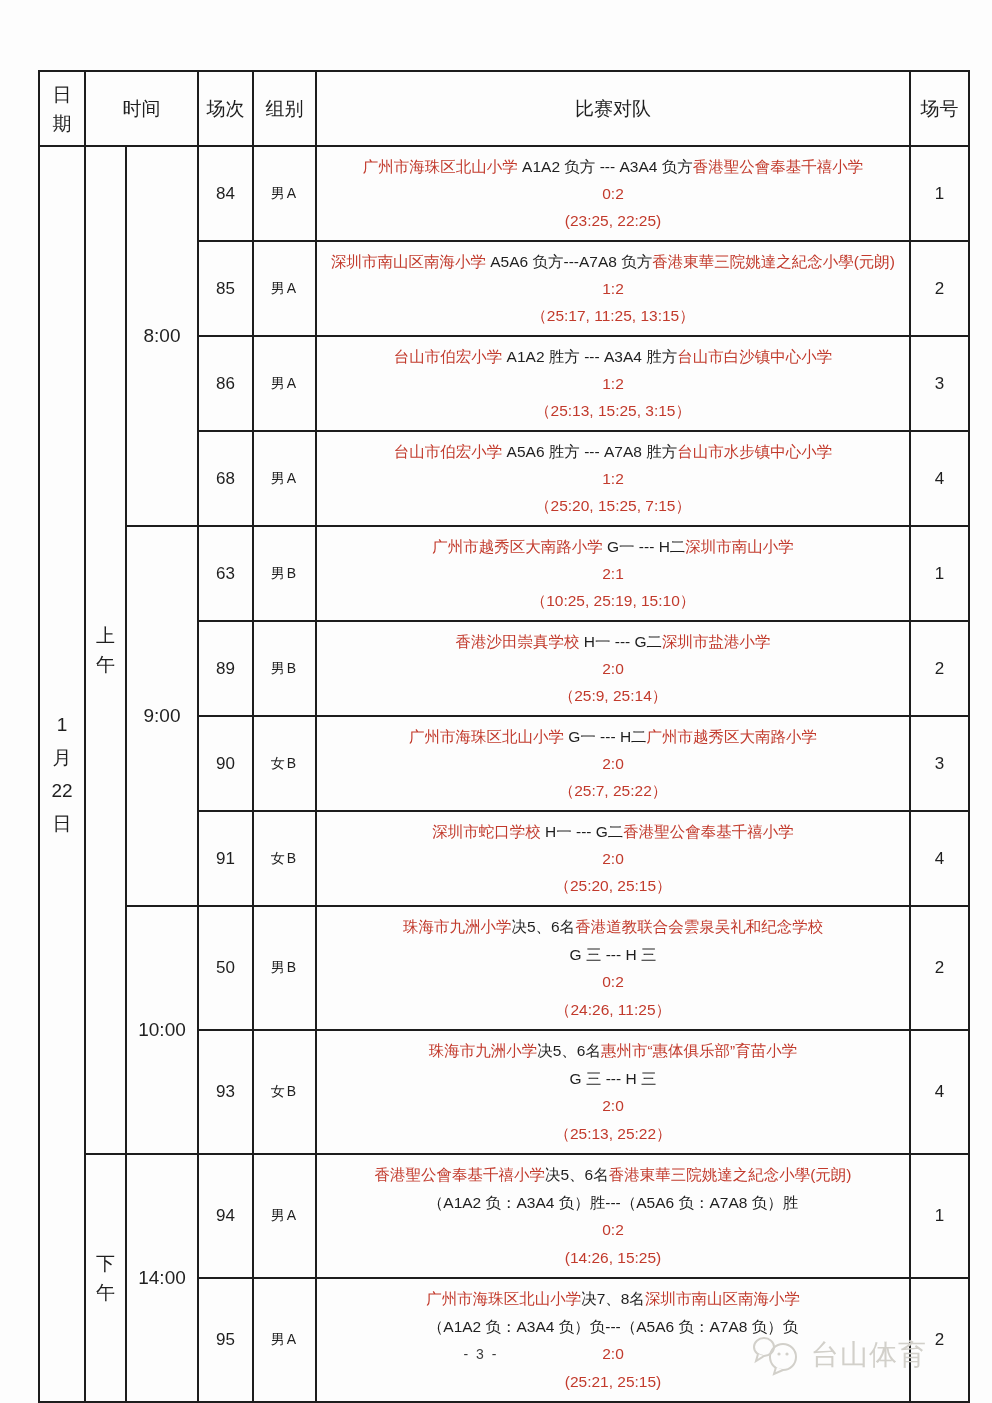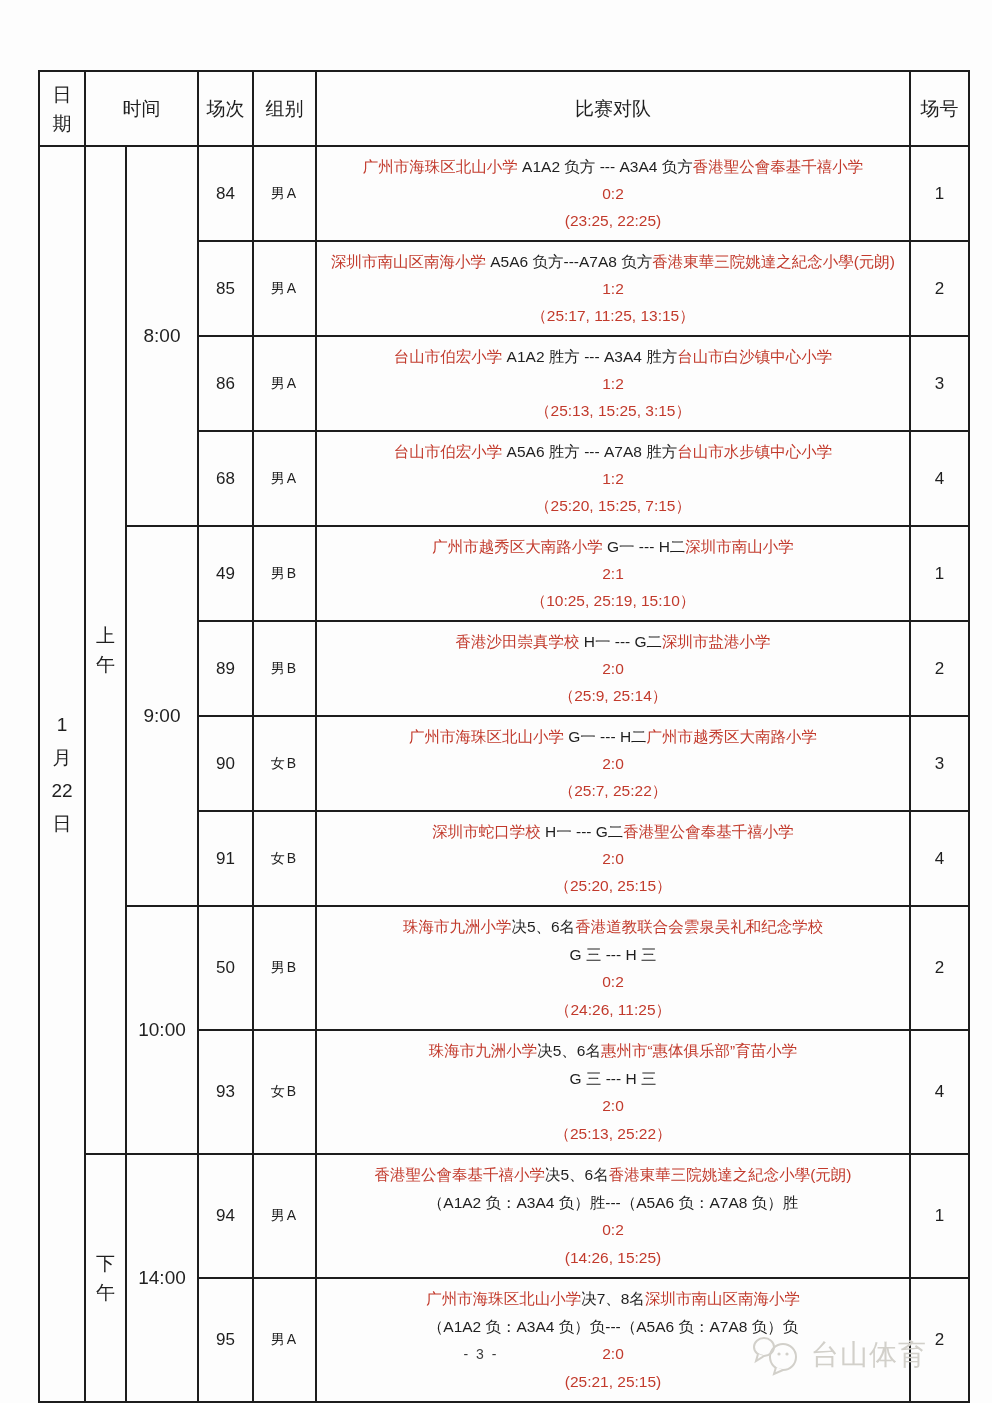--- a/index.html
+++ b/index.html
@@ -148,21 +148,21 @@
       <td class="teams-cell">
         <div class="l1"><span class="red">台山市伯宏小学</span><span class="blk"> A5A6 胜方 --- A7A8 胜方</span><span class="red">台山市水步镇中心小学</span></div>
         <div class="red">1:2</div>
         <div class="red">（25:20, 15:25, 7:15）</div>
       </td>
       <td class="court-cell">4</td>
     </tr>
 
     <tr class="r3">
       <td rowspan="4" class="time-cell">9:00</td>
-      <td class="num-cell">49</td>
+      <td class="num-cell">63</td>
       <td class="grp-cell">男B</td>
       <td class="teams-cell">
         <div class="l1"><span class="red">广州市越秀区大南路小学</span><span class="blk"> G一 --- H二</span><span class="red">深圳市南山小学</span></div>
         <div class="red">2:1</div>
         <div class="red">（10:25, 25:19, 15:10）</div>
       </td>
       <td class="court-cell">1</td>
     </tr>
 
     <tr class="r3">

